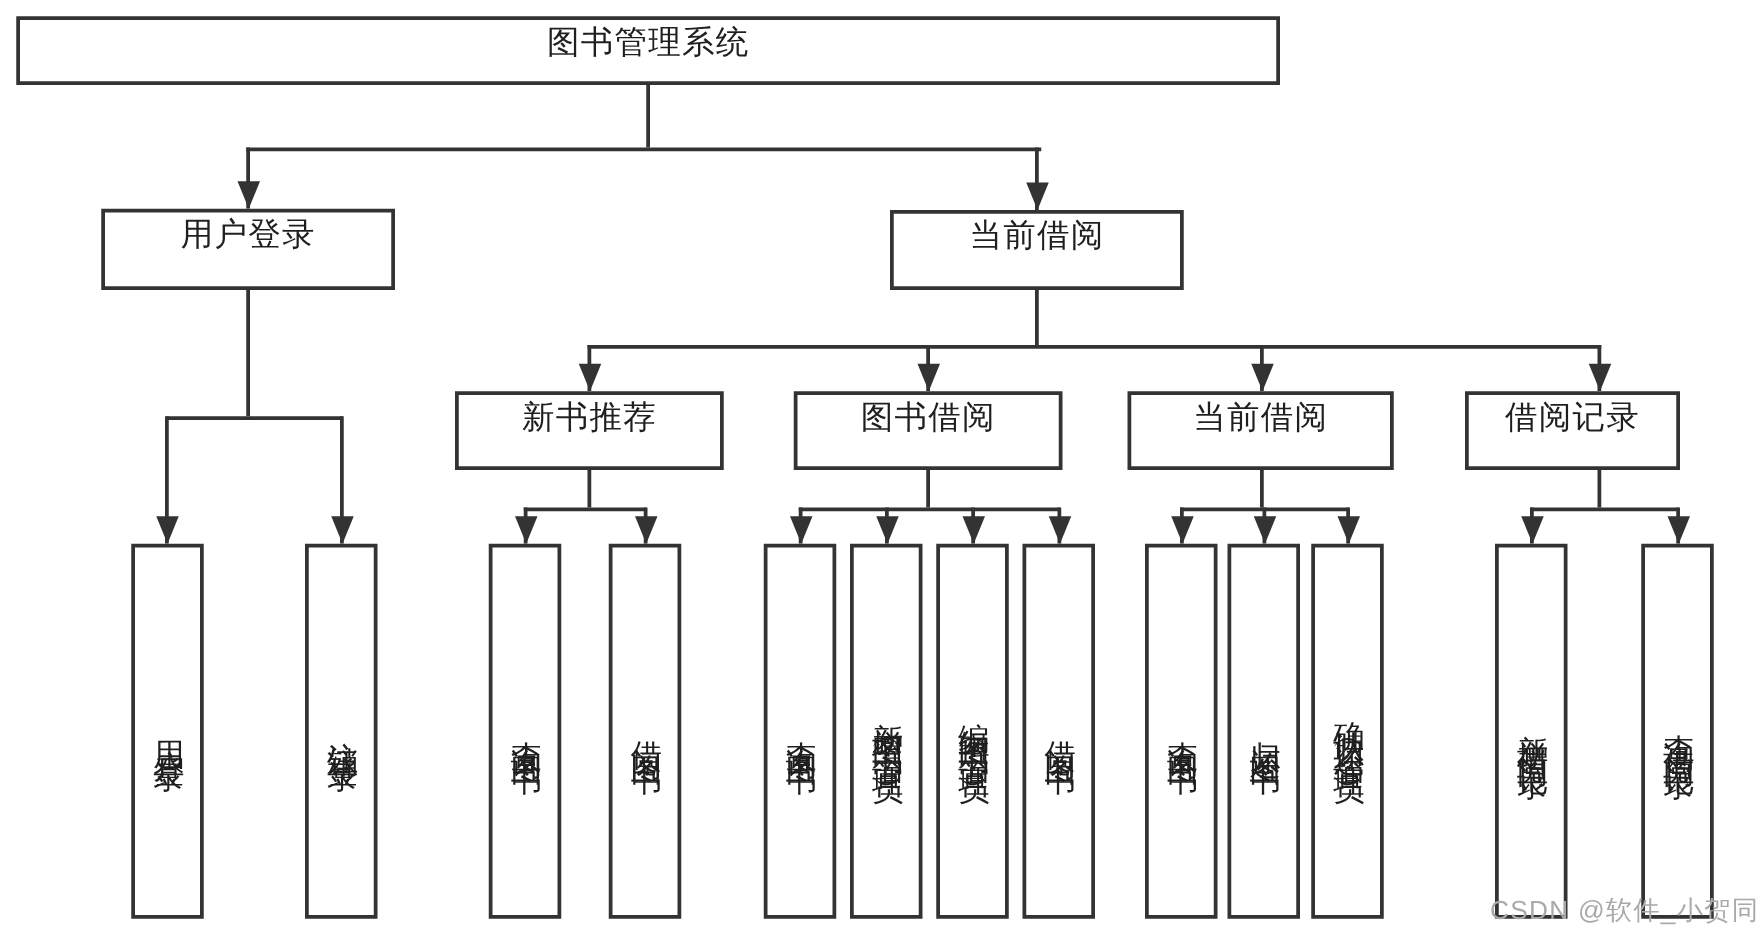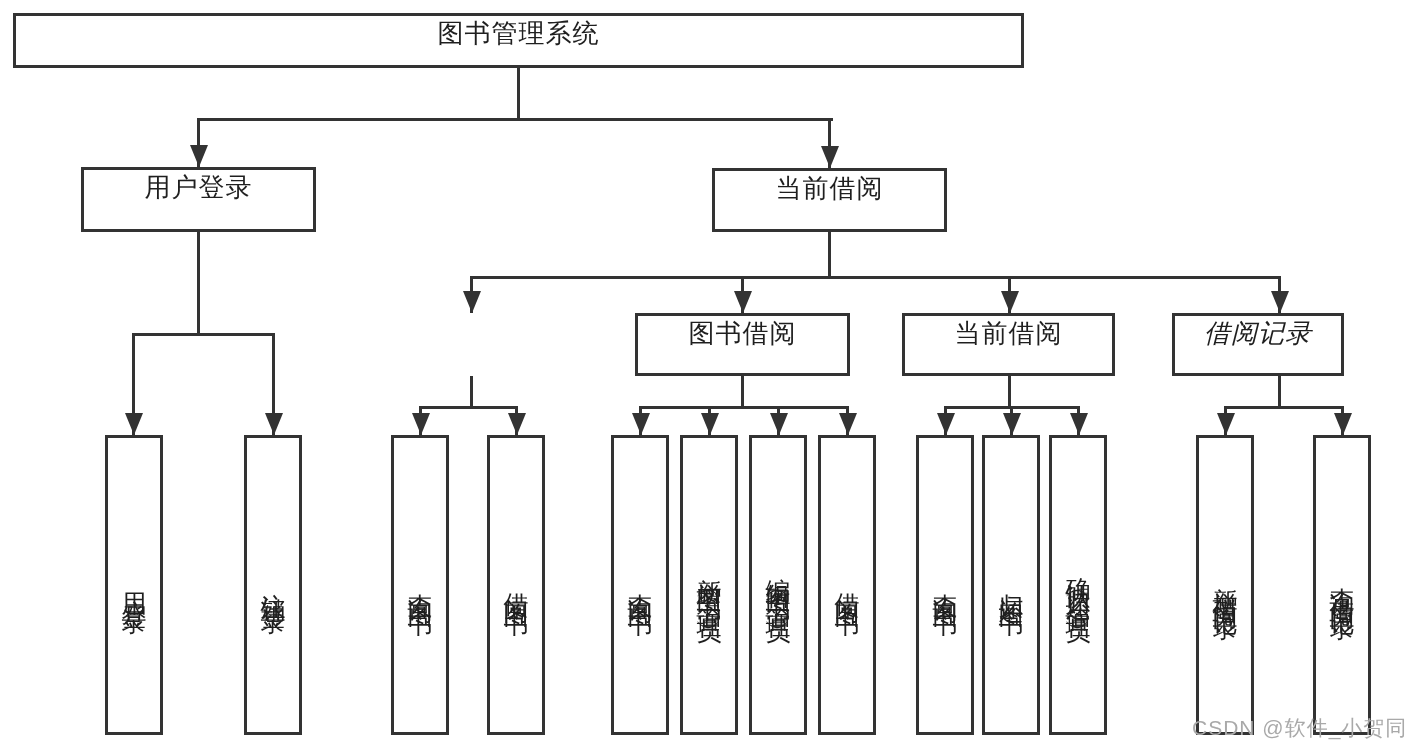--- a/index.html
+++ b/index.html
@@ -112,27 +112,30 @@
   <div class="arrow" style="left:132px;top:333px;height:102px;"></div>
   <div class="arrow" style="left:272px;top:333px;height:102px;"></div>
 
   <div class="vline" style="left:828px;top:232px;height:44px;"></div>
   <div class="hline" style="left:470px;top:276px;width:811px;"></div>
   <div class="arrow" style="left:470px;top:276px;height:37px;"></div>
   <div class="arrow" style="left:741px;top:276px;height:37px;"></div>
   <div class="arrow" style="left:1008px;top:276px;height:37px;"></div>
   <div class="arrow" style="left:1278px;top:276px;height:37px;"></div>
 
+  <div class="node" style="left:364px;top:313px;width:215px;height:63px;">
+    <span>新书推荐</span>
+  </div>
   <div class="node" style="left:635px;top:313px;width:215px;height:63px;">
     <span>图书借阅</span>
   </div>
   <div class="node" style="left:902px;top:313px;width:213px;height:63px;">
     <span>当前借阅</span>
   </div>
-  <div class="node" style="left:1172px;top:313px;width:172px;height:63px;font-style:italic;">
+  <div class="node" style="left:1172px;top:313px;width:172px;height:63px;">
     <span>借阅记录</span>
   </div>
 
   <div class="vline" style="left:470px;top:376px;height:30px;"></div>
   <div class="hline" style="left:419px;top:406px;width:98px;"></div>
   <div class="arrow" style="left:419px;top:406px;height:29px;"></div>
   <div class="arrow" style="left:515px;top:406px;height:29px;"></div>
 
   <div class="vline" style="left:741px;top:376px;height:30px;"></div>
   <div class="hline" style="left:639px;top:406px;width:209px;"></div>

